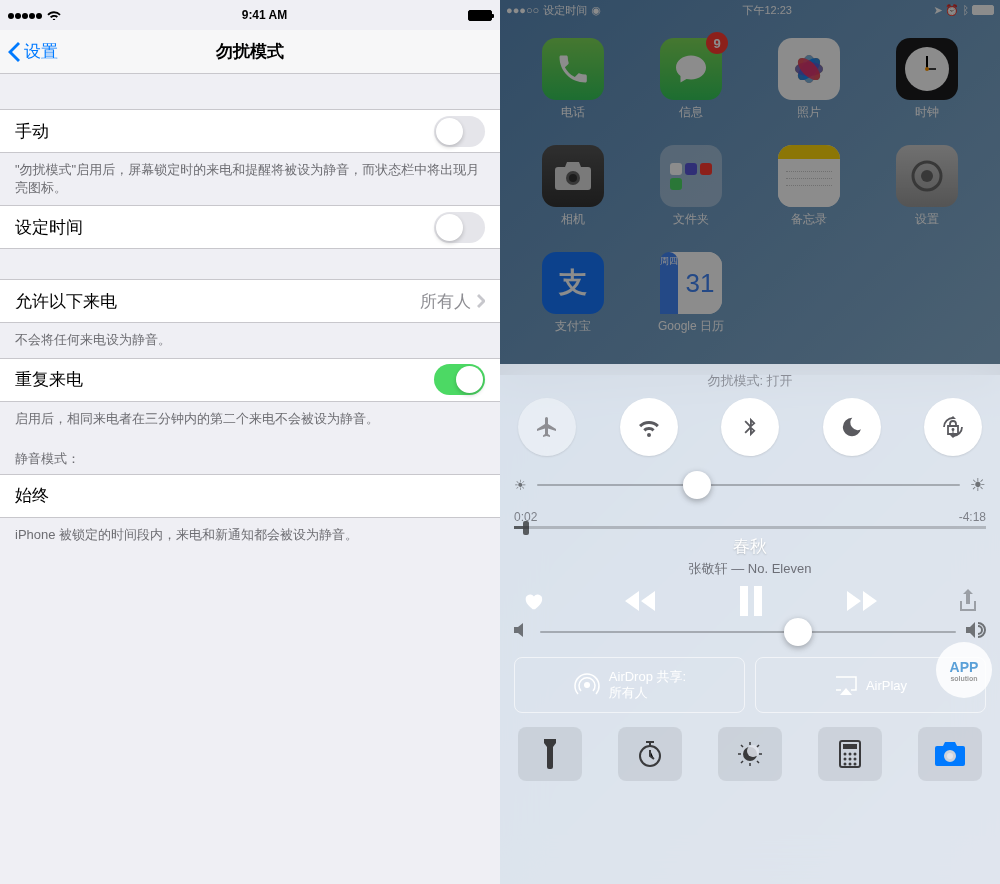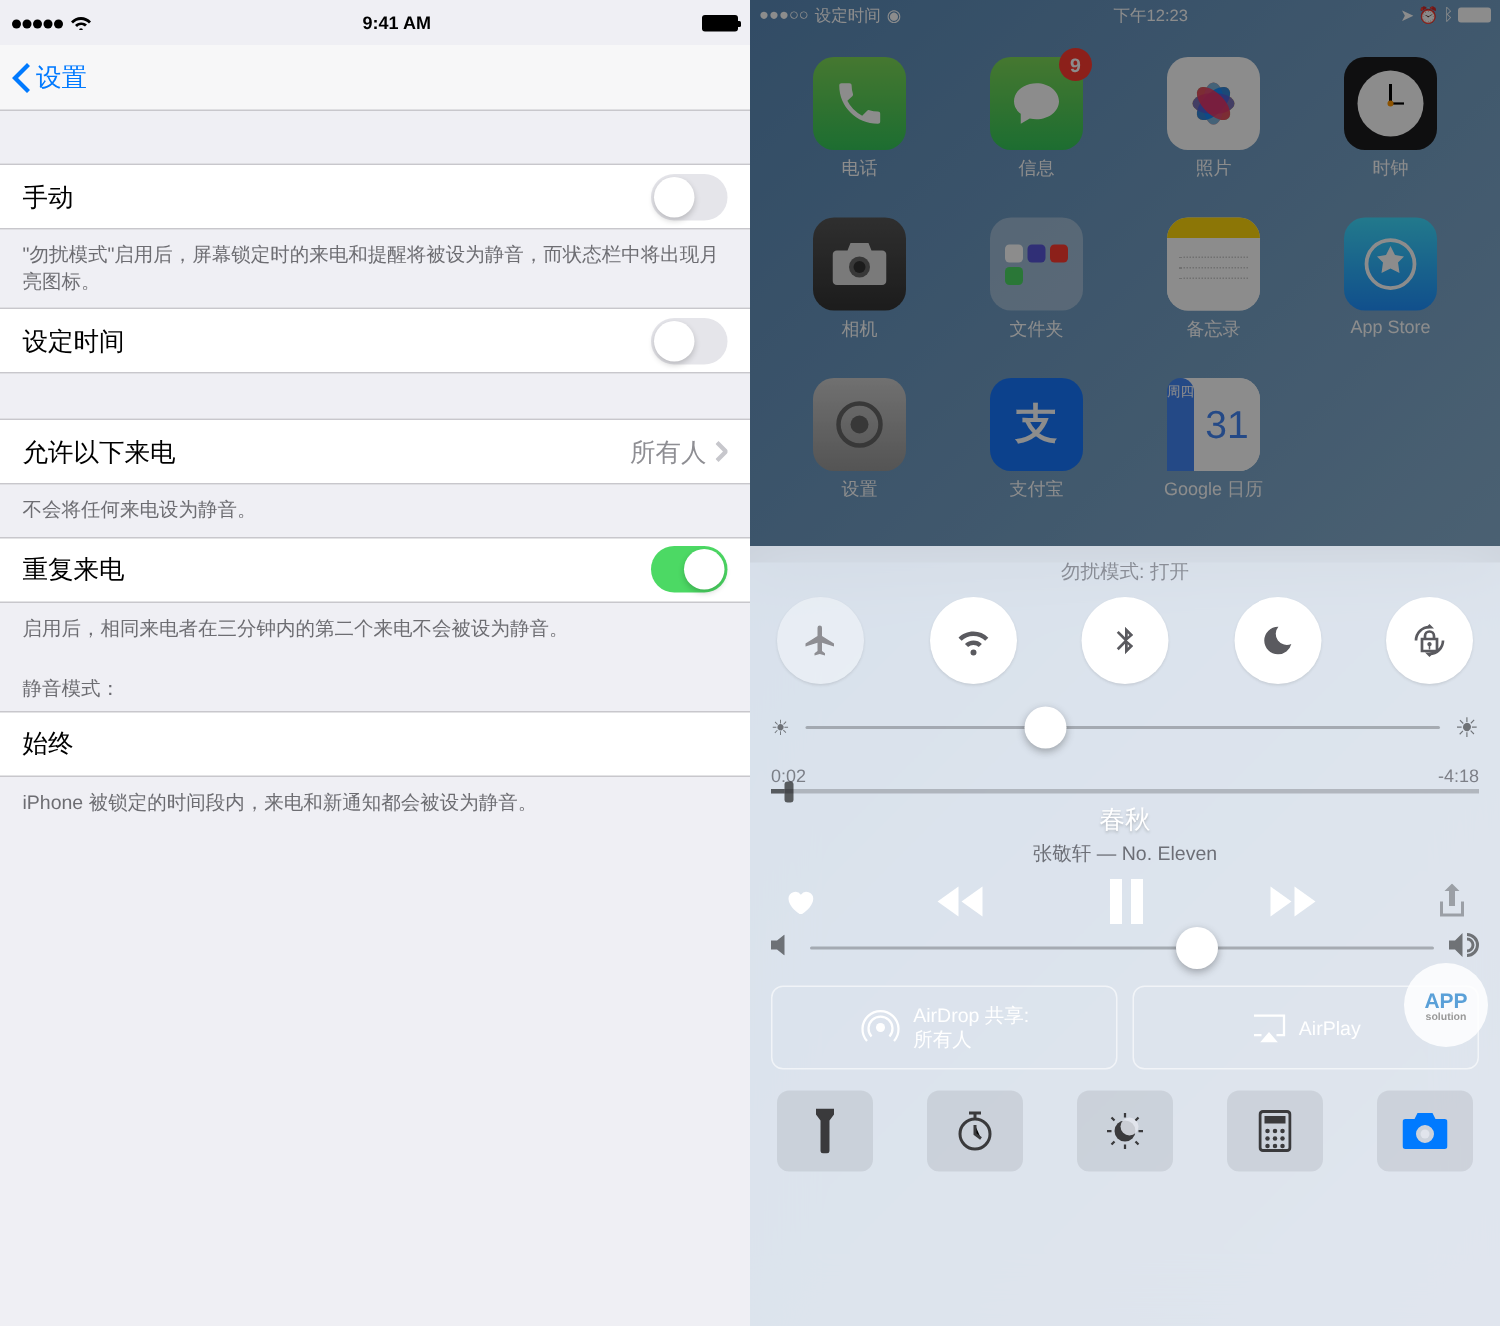--- a/index.html
+++ b/index.html
@@ -82,20 +82,21 @@
     </div>
   </div>
 
   <div class="nav-bar">
     <div class="back-btn">
       <svg width="12" height="20" viewBox="0 0 12 20">
           <path fill="#007aff" d="M10 0L0 10l10 10 2-2-8-8 8-8z"></path>
         </svg>
       <span>设置</span>
     </div>
+    <div class="nav-title">勿扰模式</div>
   </div>
 
   <div class="settings-list">
     <div class="section-spacer"></div>
     <div class="cell">
       <span class="cell-label">手动</span>
       <div class="switch">
           <div class="knob"></div>
         </div>
     </div>
@@ -219,29 +220,20 @@
         </div>
         <div class="app-icon">
           <div class="icon" style="background:#fff">
             <div style="width:100%;height:100%;background:linear-gradient(#FFD60A 0,#FFD60A 22%,#fff 22%);border-radius:14px;padding-top:20px">
               <div style="border-top:1px dotted #ccc;margin:6px 8px"></div>
               <div style="border-top:1px dotted #ccc;margin:6px 8px"></div>
               <div style="border-top:1px dotted #ccc;margin:6px 8px"></div>
             </div>
           </div>
           <div class="label">备忘录</div>
-        </div>
-        <div class="app-icon">
-          <div class="icon" style="background:linear-gradient(#3EDCFF,#1E90FF)">
-            <svg width="40" height="40" viewBox="0 0 40 40">
-              <circle cx="20" cy="20" r="16" fill="none" stroke="#fff" stroke-width="2.5"></circle>
-              <path fill="#fff" d="M20 8l3 6 6 1-4 4 1 7-6-3-6 3 1-7-4-4 6-1z"></path>
-            </svg>
-          </div>
-          <div class="label">App Store</div>
         </div>
         <div class="app-icon">
           <div class="icon" style="background:linear-gradient(#ccc,#999)">
             <svg width="44" height="44" viewBox="0 0 44 44">
               <circle cx="22" cy="22" r="14" fill="none" stroke="#666" stroke-width="3"></circle>
               <circle cx="22" cy="22" r="6" fill="#666"></circle>
             </svg>
           </div>
           <div class="label">设置</div>
         </div>

